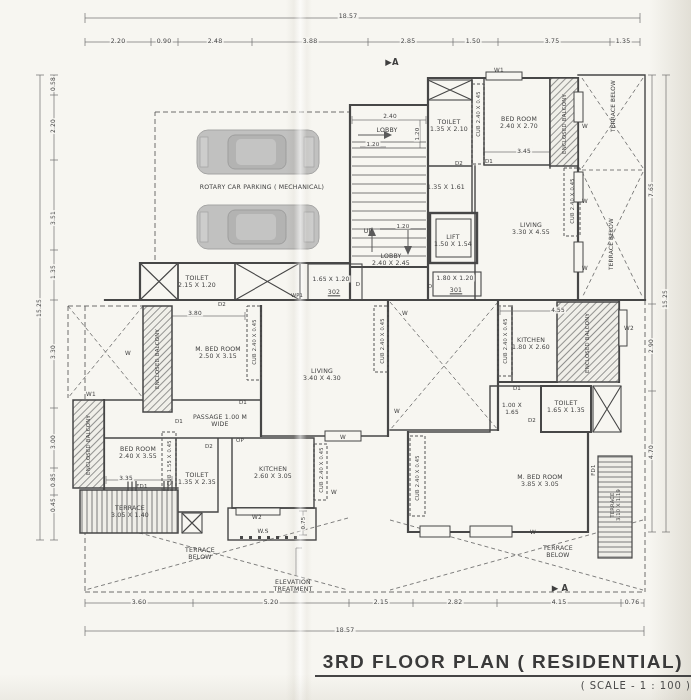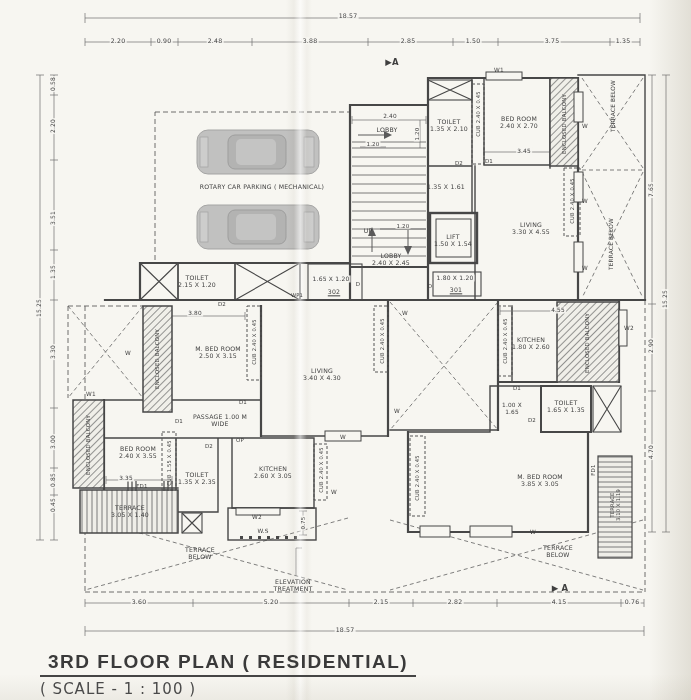--- a/index.html
+++ b/index.html
@@ -10,24 +10,24 @@
   .shade-r{position:absolute;right:0;top:0;width:42px;height:100%;pointer-events:none;
     background:linear-gradient(270deg,rgba(140,130,105,.20),rgba(140,130,105,0));}
   .shade-b{position:absolute;left:0;bottom:0;width:100%;height:26px;pointer-events:none;
     background:linear-gradient(0deg,rgba(140,130,105,.10),rgba(140,130,105,0));}
   svg{position:absolute;left:0;top:0;}
   .lbl{position:absolute;color:#3f3f3f;line-height:1.18;white-space:pre-line;text-align:center;
        letter-spacing:.2px;}
   .lbl.bg{background:rgba(247,246,241,.88);padding:0 1px;}
   .lbl.u{text-decoration:underline;}
   .lbl.b{font-weight:bold;}
-  .title-block{position:absolute;left:16px;right:0;top:651px;text-align:left;color:#3a3a3a;padding-left:24px;}
+  .title-block{position:absolute;left:8px;right:0;top:651px;text-align:right;color:#3a3a3a;padding-left:24px;}
   .title{display:inline-block;font-size:19px;font-weight:bold;letter-spacing:1.5px;
          border-bottom:2px solid #454545;padding:0 8px 2px;font-family:"Liberation Sans",sans-serif;}
-  .scale{margin-top:3px;font-size:15px;letter-spacing:1px;color:#4a4a4a;}
+  .scale{margin-top:3px;font-size:10px;letter-spacing:1px;color:#4a4a4a;}
 </style>
 </head>
 <body>
 
 <div class="sheet">
 
   <svg width="691" height="700" viewBox="0 0 691 700">
     <defs>
       <pattern id="hatch" width="5" height="5" patternUnits="userSpaceOnUse" patternTransform="rotate(45)">
         <rect width="5" height="5" fill="#f0efe9"></rect>

